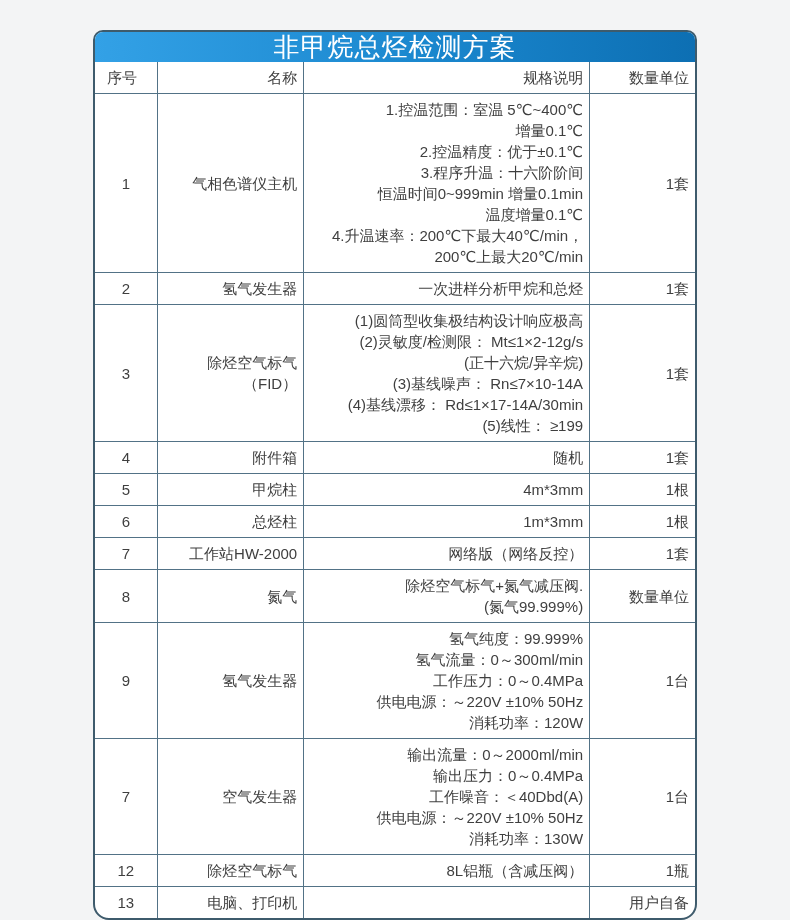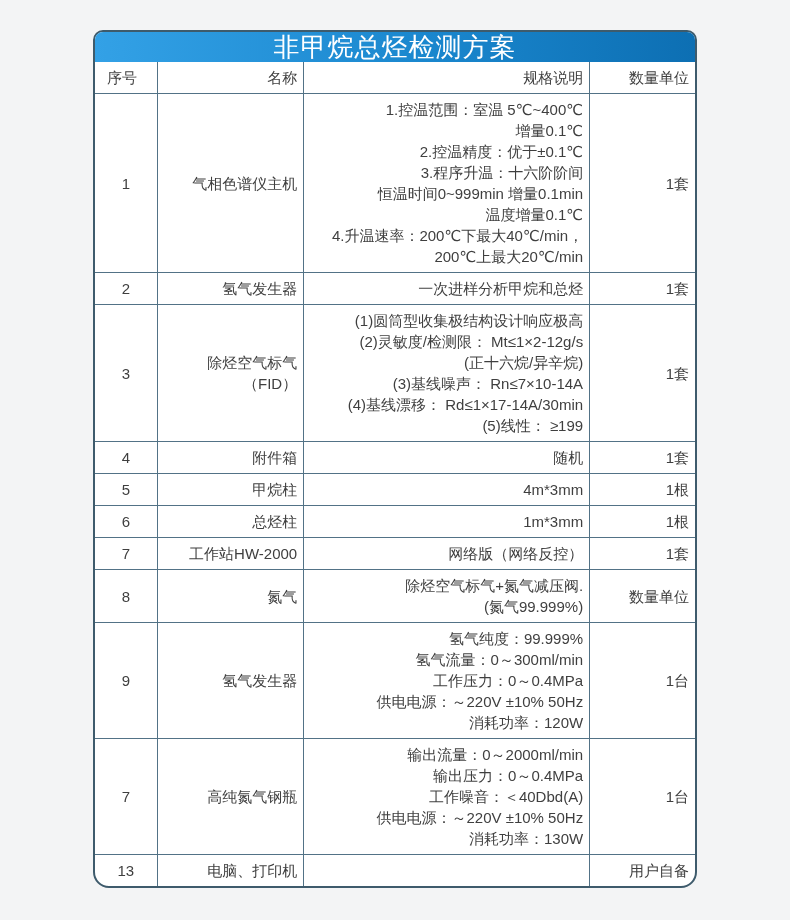--- a/index.html
+++ b/index.html
@@ -173,31 +173,39 @@
             <div class="spec-line">氢气纯度：99.999%</div>
             <div class="spec-line">氢气流量：0～300ml/min</div>
             <div class="spec-line">工作压力：0～0.4MPa</div>
             <div class="spec-line">供电电源：～220V ±10% 50Hz</div>
             <div class="spec-line">消耗功率：120W</div>
           </td>
           <td class="qty">1台</td>
         </tr>
         <tr>
           <td class="no">7</td>
-          <td class="name">高纯氮气钢瓶</td>
+          <td class="name">空气发生器</td>
           <td class="spec">
             <div class="spec-line">输出流量：0～2000ml/min</div>
             <div class="spec-line">输出压力：0～0.4MPa</div>
             <div class="spec-line">工作噪音：＜40Dbd(A)</div>
             <div class="spec-line">供电电源：～220V ±10% 50Hz</div>
             <div class="spec-line">消耗功率：130W</div>
           </td>
           <td class="qty">1台</td>
         </tr>
         <tr>
+          <td class="no">12</td>
+          <td class="name">除烃空气标气</td>
+          <td class="spec">
+            <div class="spec-line">8L铝瓶（含减压阀）</div>
+          </td>
+          <td class="qty">1瓶</td>
+        </tr>
+        <tr>
           <td class="no">13</td>
           <td class="name">电脑、打印机</td>
           <td class="spec"></td>
           <td class="qty">用户自备</td>
         </tr>
       </tbody>
   </table>
 </div>
 
 </body></html>

